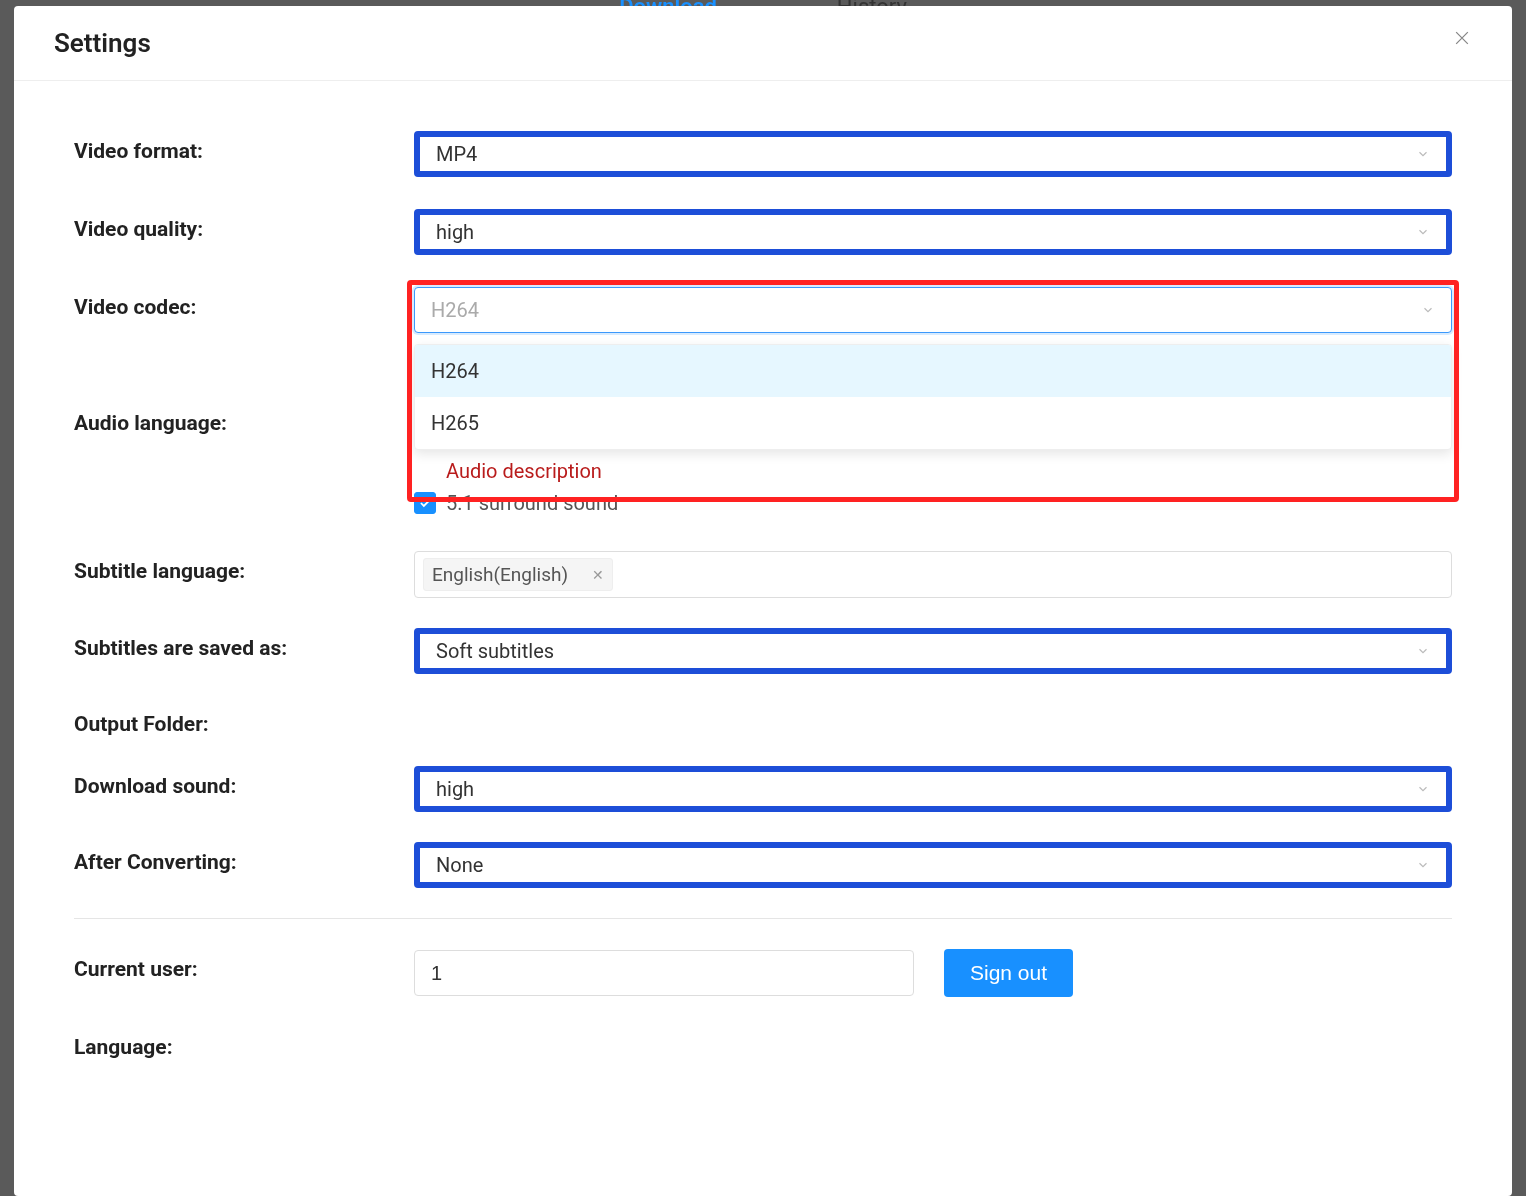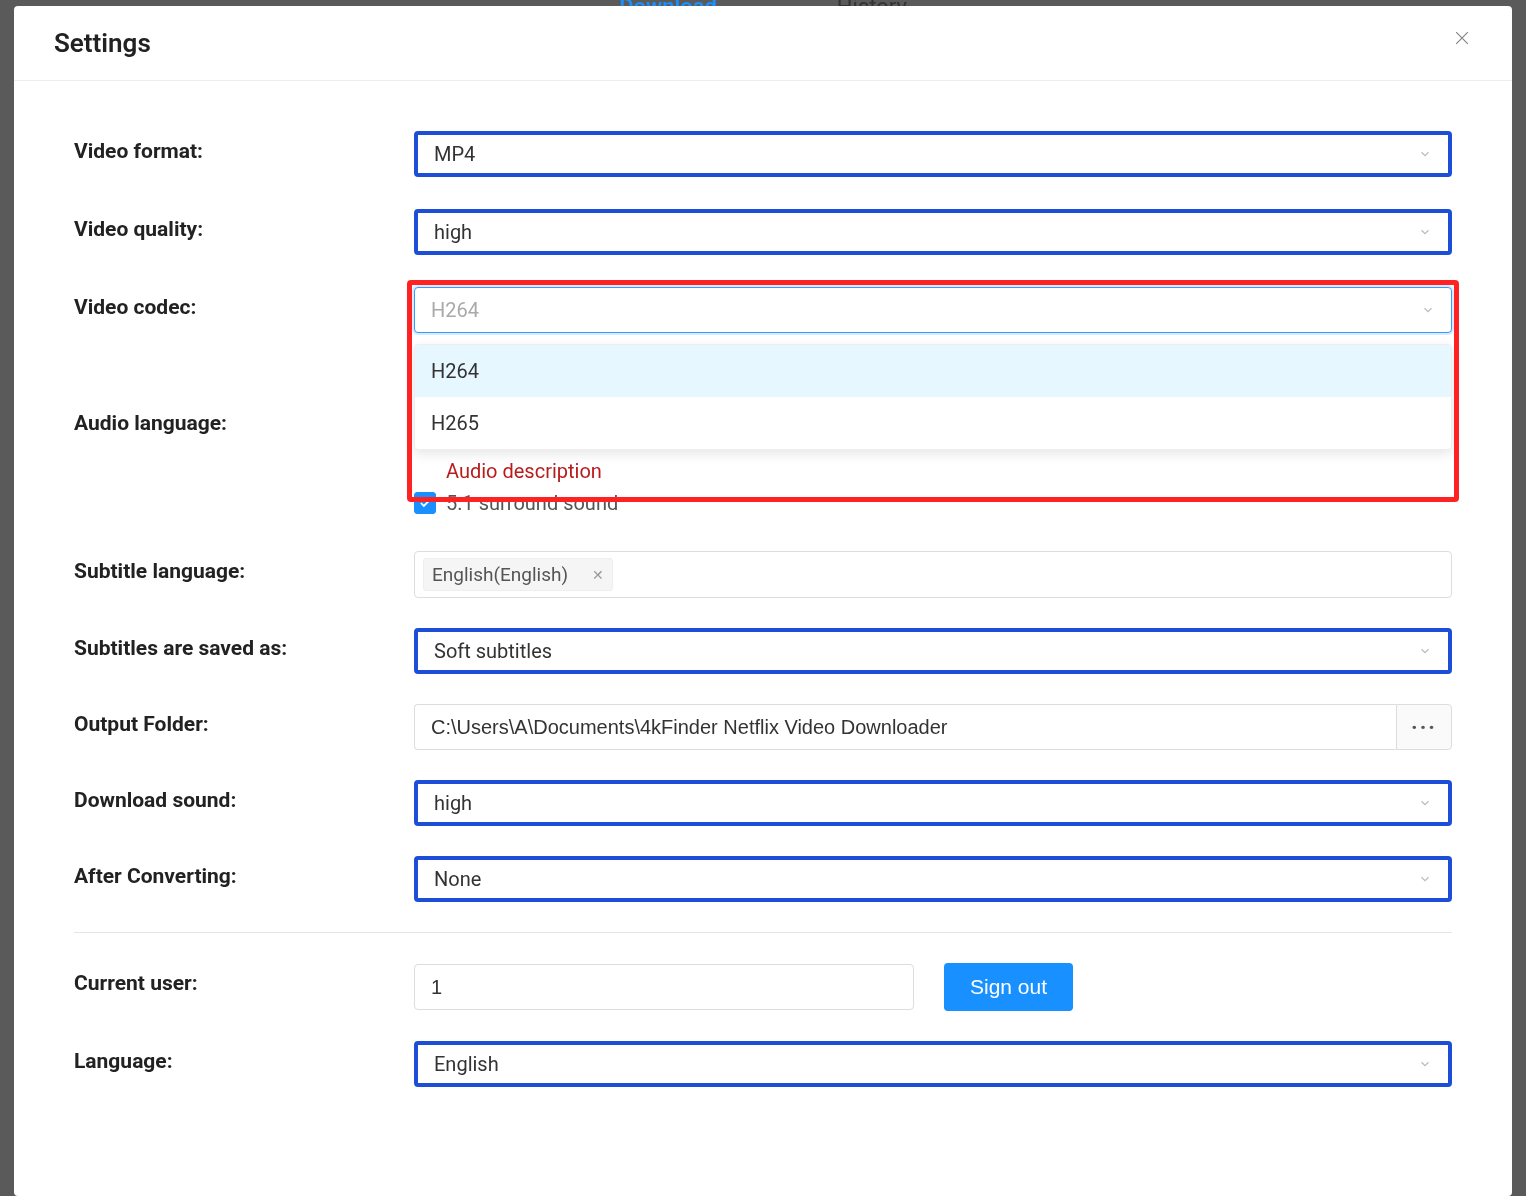--- a/index.html
+++ b/index.html
@@ -59,21 +59,21 @@
     color: #222;
     padding-top: 8px;
   }
   .field-col {
     flex: 1;
     position: relative;
   }
   .select {
     width: 100%;
     height: 46px;
-    border: 4px solid #1d4ed8;
+    border: 6px solid #1d4ed8;
     border-radius: 4px;
     background: #fff;
     display: flex;
     align-items: center;
     justify-content: space-between;
     padding: 0 16px;
     font-size: 20px;
     color: #333;
     cursor: pointer;
   }
@@ -338,26 +338,20 @@
           <span>Soft subtitles</span>
           <svg class="chevron" viewBox="0 0 24 24" fill="none" stroke="currentColor" stroke-width="2">
               <path d="M6 9l6 6 6-6"></path>
             </svg>
         </div>
       </div>
     </div>
 
     <div class="row row-tight">
       <div class="label-col">Output Folder:</div>
-      <div class="field-col">
-        <div class="input-with-btn">
-          <input class="text-input" value="C:\Users\A\Documents\4kFinder Netflix Video Downloader" style="">
-          <div class="browse-btn">···</div>
-        </div>
-      </div>
     </div>
 
     <div class="row row-tight">
       <div class="label-col">Download sound:</div>
       <div class="field-col">
         <div class="select">
           <span>high</span>
           <svg class="chevron" viewBox="0 0 24 24" fill="none" stroke="currentColor" stroke-width="2">
               <path d="M6 9l6 6 6-6"></path>
             </svg>
@@ -382,24 +376,16 @@
     <div class="row row-tight">
       <div class="label-col">Current user:</div>
       <div class="field-col signout-row">
         <input class="small-input" value="1" style="">
         <button class="signout-btn">Sign out</button>
       </div>
     </div>
 
     <div class="row" style="margin-bottom:10px;">
       <div class="label-col">Language:</div>
-      <div class="field-col">
-        <div class="select">
-          <span>English</span>
-          <svg class="chevron" viewBox="0 0 24 24" fill="none" stroke="currentColor" stroke-width="2">
-              <path d="M6 9l6 6 6-6"></path>
-            </svg>
-        </div>
-      </div>
     </div>
 
   </div>
 </div>
 
 </body></html>

